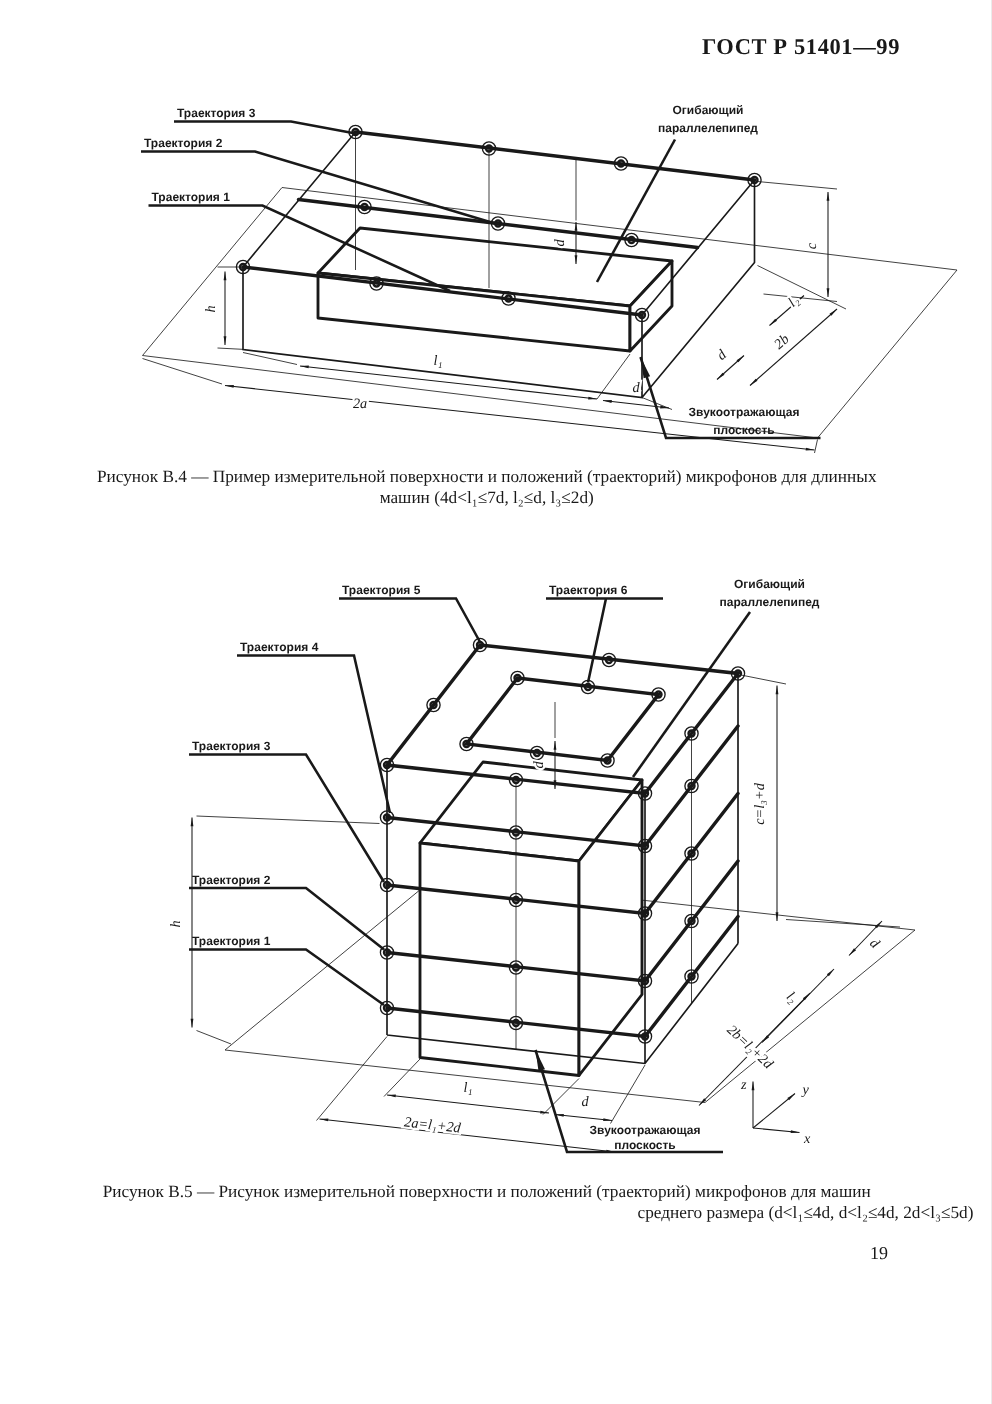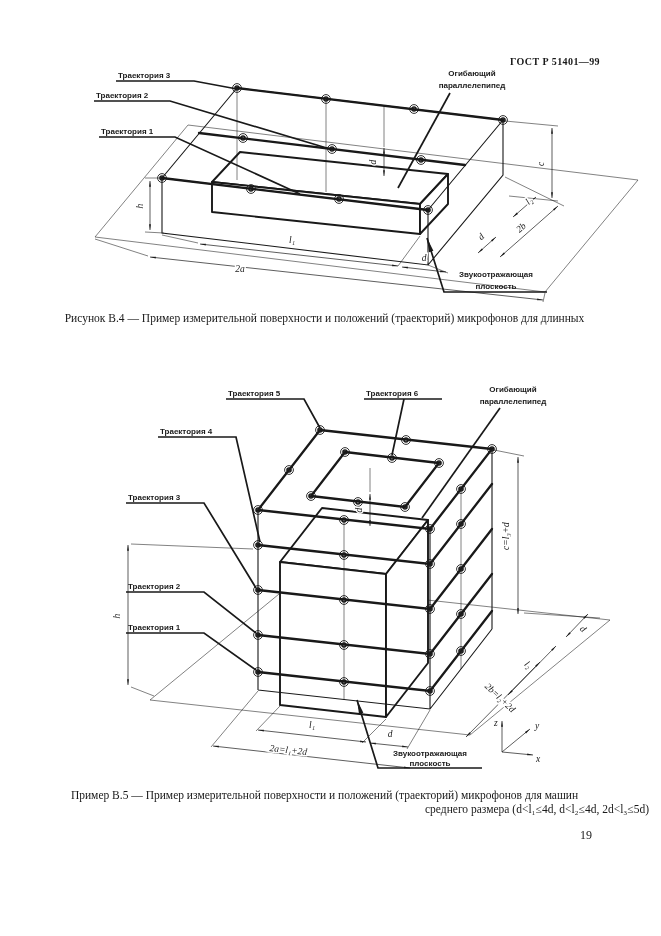--- a/index.html
+++ b/index.html
@@ -1,20 +1,20 @@
 <!DOCTYPE html>
 <html><head>
 <meta charset="utf-8">
 <style>
   html,body{margin:0;padding:0;background:#e8e8e8;}
   #page{position:relative;width:661px;height:936px;background:#ffffff;
         border-right:2px solid #c9c9c9;border-bottom:2px solid #c9c9c9;
         font-family:"Liberation Serif","DejaVu Serif",serif;color:#191919;overflow:hidden;}
   #art{position:absolute;left:0;top:0;}
-  .hdr{position:absolute;top:56px;right:61px;font-weight:bold;font-size:10px;letter-spacing:.4px;text-align:right;}
+  .hdr{position:absolute;top:24px;right:61px;font-weight:bold;font-size:15px;letter-spacing:.4px;text-align:right;}
   .cap{position:absolute;left:0;width:649px;text-align:center;font-size:11.5px;line-height:14px;}
   .pageno{position:absolute;top:828px;left:580px;font-size:12px;}
   
   .lbl{font-family:"Liberation Sans","DejaVu Sans",sans-serif;font-weight:bold;font-size:8px;fill:#191919;}
   .dim{font-family:"Liberation Serif","DejaVu Serif",serif;font-style:italic;font-size:9.5px;fill:#191919;}
   .halo{stroke:#ffffff;stroke-width:3px;paint-order:stroke;}
   .thick{stroke:#191919;stroke-width:2.3;fill:none;stroke-linecap:round;}
   .med{stroke:#191919;stroke-width:1.1;fill:none;}
   .thin{stroke:#191919;stroke-width:0.55;fill:none;}
   .dimln{stroke:#191919;stroke-width:0.7;fill:none;}
@@ -235,18 +235,19 @@
         <text class="lbl" x="128" y="630">Траектория 1</text>
 
         <path class="leader" d="M357,700 L378,768 L482,768" marker-start="url(#arr)"></path>
         <text class="lbl" x="430" y="756" text-anchor="middle">Звукоотражающая</text>
         <text class="lbl" x="430" y="766" text-anchor="middle">плоскость</text>
       </g>
     </g>
   </svg>
 
   <div class="cap" style="top:311px;">Рисунок В.4 — Пример измерительной поверхности и положений (траекторий) микрофонов для длинных</div>
-
-  <div class="cap" style="top:788px;">Пример В.5 — Пример измерительной поверхности и положений (траекторий) микрофонов для машин</div>
+  <div class="cap" style="top:325px;">машин (4d&lt;l₁≤7d, l₂≤d, l₃≤2d)</div>
+
+  <div class="cap" style="top:788px;">Рисунок В.5 — Рисунок измерительной поверхности и положений (траекторий) микрофонов для машин</div>
   <div class="cap" style="top:802px;text-align:right;">среднего размера (d&lt;l₁≤4d, d&lt;l₂≤4d, 2d&lt;l₃≤5d)</div>
 
   <div class="pageno">19</div>
 </div>
 
 </body></html>

